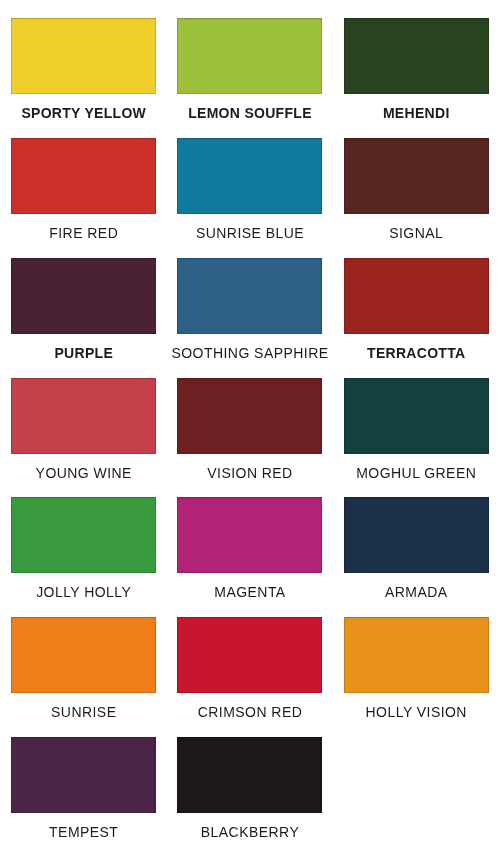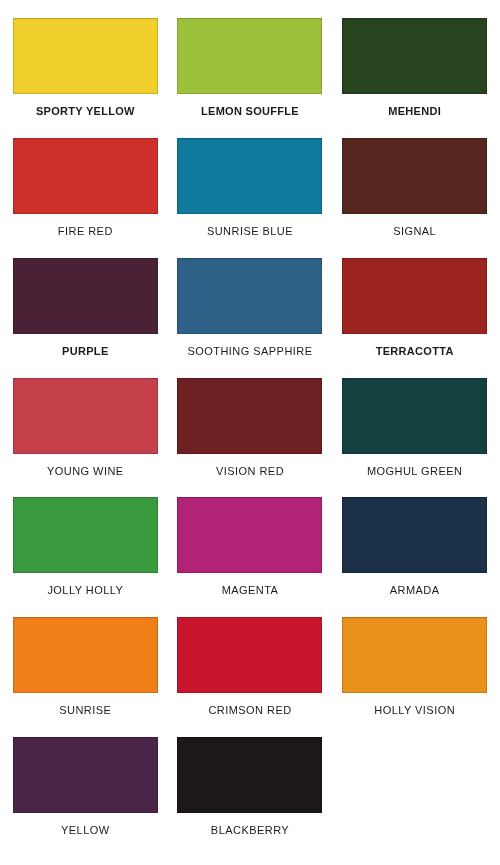--- a/index.html
+++ b/index.html
@@ -41,21 +41,21 @@
     height: 76px;
     box-sizing: border-box;
     
     box-shadow:
       inset 0 0 0 1px rgba(0, 0, 0, 0.13),
       inset 0 1px 2px rgba(0, 0, 0, 0.10);
   }
 
   .swatch-label {
     margin-top: 12px;
-    font-size: 11px;
+    font-size: 14px;
     line-height: 1;
     letter-spacing: 0.45px;
     color: #1b1b1b;
     text-align: center;
     white-space: nowrap;
     font-weight: 400;
   }
   .swatch-label.heavy {
     font-weight: 700;
     letter-spacing: 0.3px;
@@ -132,19 +132,19 @@
     <div class="swatch-cell">
       <div class="swatch-chip" style="background-color: rgb(201, 22, 46);"></div>
       <div class="swatch-label">CRIMSON RED</div>
     </div>
     <div class="swatch-cell">
       <div class="swatch-chip" style="background-color: rgb(232, 145, 27);"></div>
       <div class="swatch-label">HOLLY VISION</div>
     </div>
     <div class="swatch-cell">
       <div class="swatch-chip" style="background-color: rgb(74, 37, 71);"></div>
-      <div class="swatch-label">YELLOW</div>
+      <div class="swatch-label">TEMPEST</div>
     </div>
     <div class="swatch-cell">
       <div class="swatch-chip" style="background-color: rgb(28, 23, 25);"></div>
       <div class="swatch-label">BLACKBERRY</div>
     </div>
   </div>
 
 </body></html>

